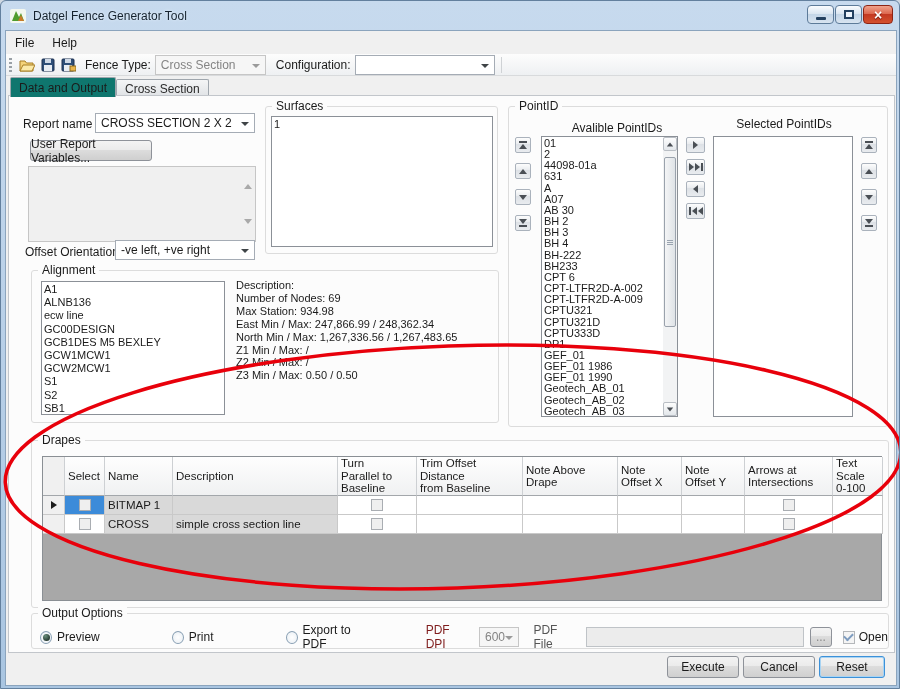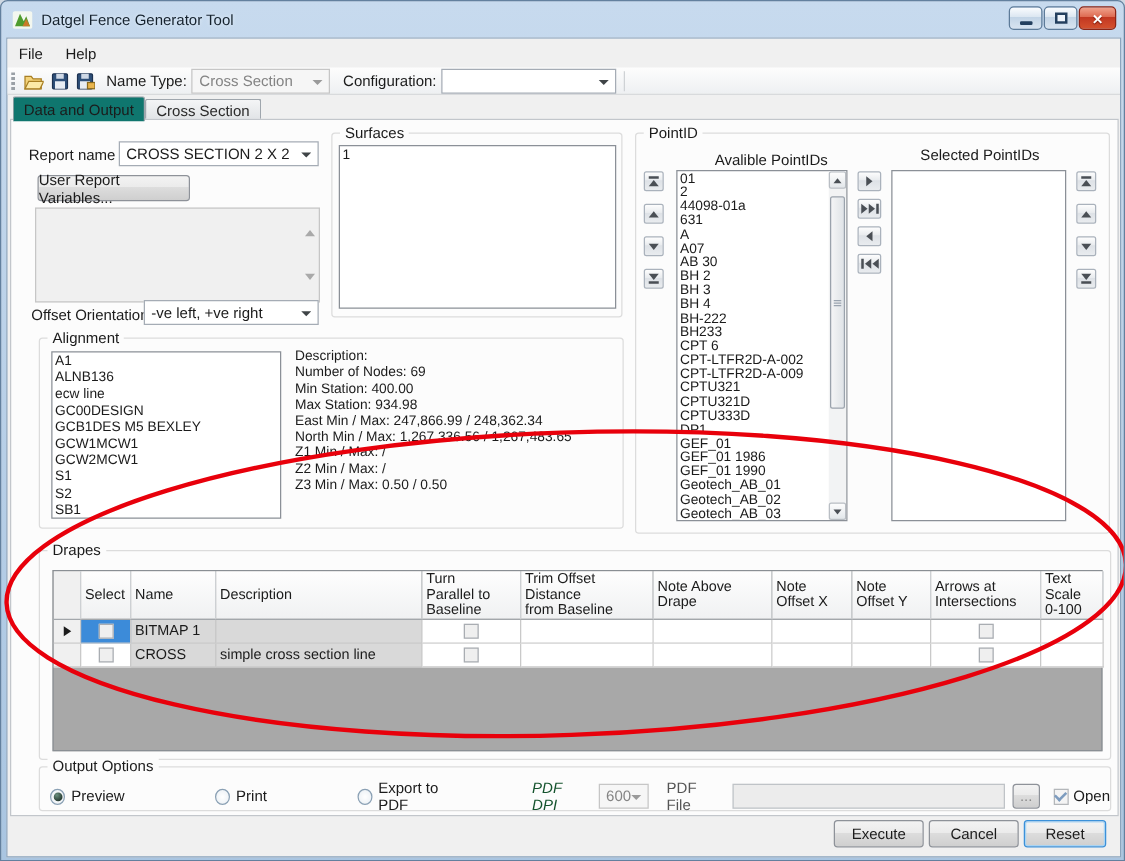--- a/index.html
+++ b/index.html
@@ -147,21 +147,21 @@
           </svg>
       </span>
       <span class="tb-icon">
         <svg width="15" height="14" viewBox="0 0 15 14">
             <rect x="1" y="1" width="12" height="12" rx="1" fill="#2e4f78" stroke="#1c3150"></rect>
             <rect x="4" y="1" width="6" height="4" fill="#cfd9e6"></rect>
             <rect x="3" y="7" width="8" height="6" fill="#e8edf3"></rect>
             <rect x="9" y="8" width="6" height="5" fill="#e9b54d" stroke="#8a6a1d"></rect>
           </svg>
       </span>
-      <span class="tb-label">Name Type:</span>
+      <span class="tb-label">Fence Type:</span>
       <div class="combo disabled" style="width:111px;">
         <span>Cross Section</span>
           <span class="arr"></span>
       </div>
       <span class="tb-label" style="margin-left:10px;">Configuration:</span>
       <div class="combo" style="width:140px;">
         <span></span>
           <span class="arr"></span>
       </div>
       <span class="tb-sep"></span>
@@ -315,21 +315,20 @@
           <div>GCB1DES M5 BEXLEY</div>
           <div>GCW1MCW1</div>
           <div>GCW2MCW1</div>
           <div>S1</div>
           <div>S2</div>
           <div>SB1</div>
         </div>
         <div class="desc-block" style="left:204px; top:8px; width:256px;">
           <div>Description:</div>
           <div>Number of Nodes: 69</div>
-          <div>Min Station: 400.00</div>
           <div>Max Station: 934.98</div>
           <div>East Min / Max: 247,866.99 / 248,362.34</div>
           <div>North Min / Max: 1,267,336.56 / 1,267,483.65</div>
           <div>Z1 Min / Max:  /</div>
           <div>Z2 Min / Max:  /</div>
           <div>Z3 Min / Max: 0.50 / 0.50</div>
         </div>
       </div>
 
       <div class="groupbox" style="left:22px; top:344px; width:858px; height:168px;">
@@ -402,21 +401,21 @@
 
       <div class="groupbox" style="left:22px; top:517px; width:858px; height:36px;">
         <span class="gb-legend">Output Options</span>
         <div style="position:absolute; left:8px; top:9px; display:flex; align-items:center;">
           <span class="radio checked"></span>
           <span style="margin:0 0 0 5px;">Preview</span>
           <span class="radio" style="margin-left:72px;"></span>
           <span style="margin:0 0 0 5px;">Print</span>
           <span class="radio" style="margin-left:72px;"></span>
           <span style="margin:0 0 0 5px;">Export to PDF</span>
-          <span style="margin-left:54px; color:#14532d;font-style:italic;">PDF DPI</span>
+          <span style="margin-left:54px; color:#7f1d1d;">PDF DPI</span>
           <div class="combo disabled" style="width:42px; margin-left:10px;">
             <span>600</span>
               <span class="arr"></span>
           </div>
           <span style="margin-left:14px; color:#555;">PDF File</span>
           <div style="width:238px; height:20px; margin-left:10px; background:#ececec; border:1px solid #bfc3c7;">
             <span></span>
           </div>
           <div class="btn" style="width:23px; height:20px; margin-left:6px; color:#8a8a8a;">
             <span>...</span>

